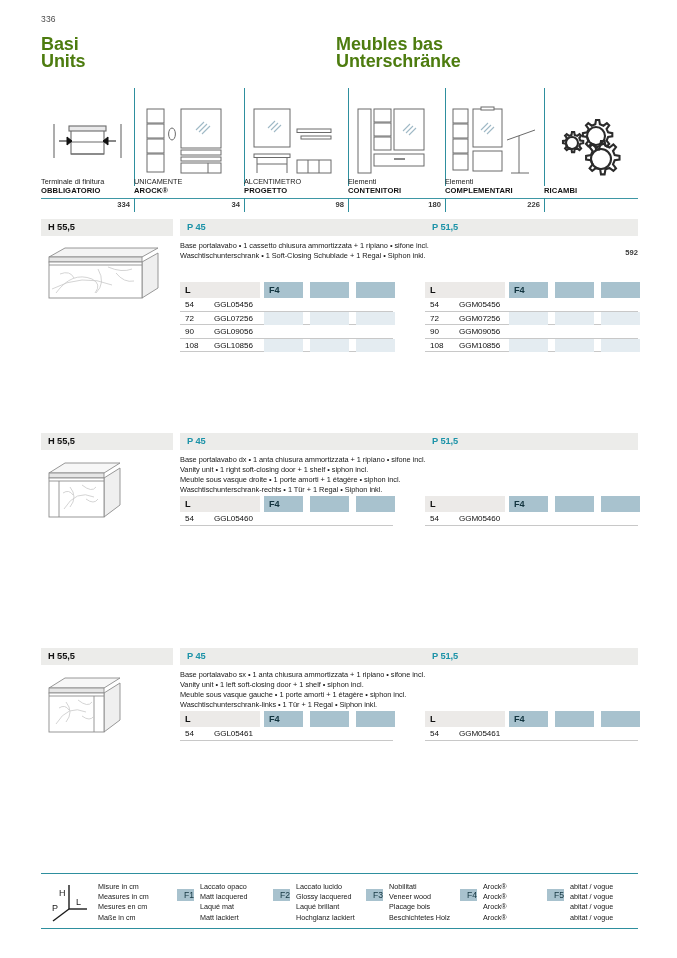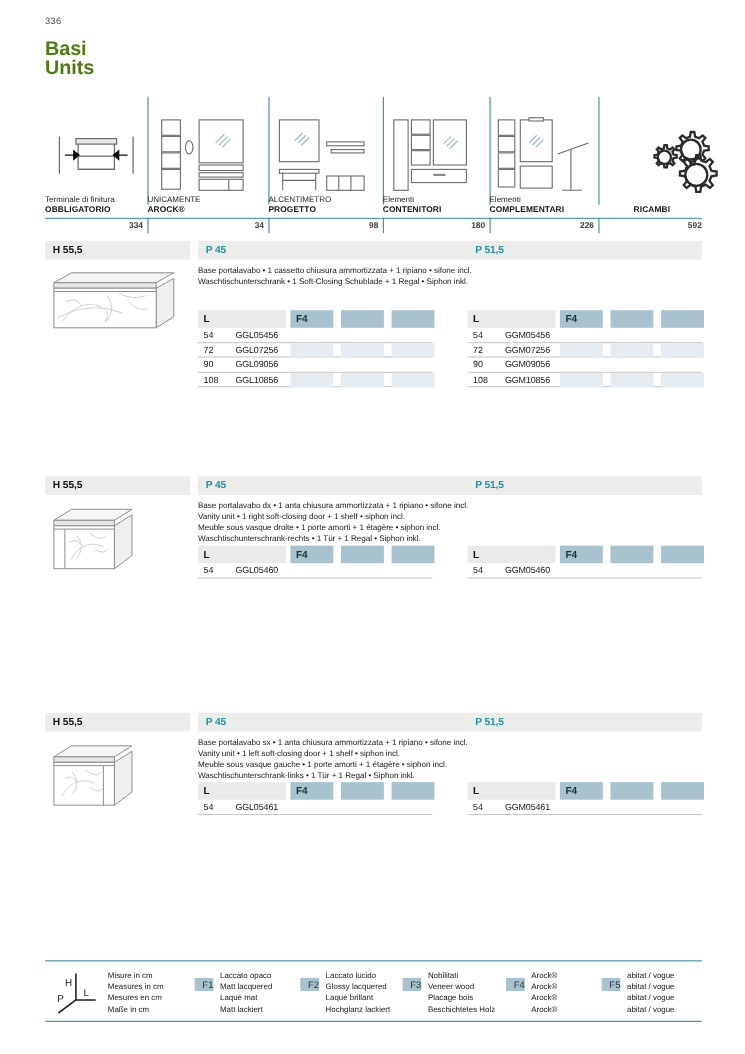--- a/index.html
+++ b/index.html
@@ -150,20 +150,24 @@
 <body>
 
 <div class="page">
 
   <div class="page-number">336</div>
 
   <div class="titles">
     <div class="title-col left">
       <div class="title-line">Basi</div>
       <div class="title-line">Units</div>
+    </div>
+    <div class="title-col right">
+      <div class="title-line">Meubles bas</div>
+      <div class="title-line">Unterschränke</div>
     </div>
   </div>
 
   <div class="navstrip">
 
     <div class="nav-sep" style="left:93px"></div>
     <div class="nav-sep" style="left:203px"></div>
     <div class="nav-sep" style="left:307px"></div>
     <div class="nav-sep" style="left:404px"></div>
     <div class="nav-sep" style="left:503px"></div>
@@ -291,21 +295,21 @@
             <line x1="42" y1="28" x2="49" y2="21"></line>
           </g>
         </svg>
       </div>
       <div class="nav-label">
         <span class="l1">Elementi</span>
         <span class="l2">COMPLEMENTARI</span>
       </div>
     </div>
 
-    <div class="nav-item" style="left:503px; width:94px;margin-left:32px;">
+    <div class="nav-item" style="left:503px; width:94px;">
       <div class="nav-art">
         <svg width="94" height="70" viewBox="0 0 94 70">
           <g fill="none" stroke="#2b2b2b" stroke-width="2.1">
             <path d="M52 30 m-9,0 a9,9 0 1,0 18,0 a9,9 0 1,0 -18,0"></path>
             <path d="M52 14 l3.2 0 l.7 4.2 l3.6 1.5 l3.4-2.6 l2.3 2.3 l-2.6 3.4 l1.5 3.6 l4.2 .7 l0 3.2 l-4.2 .7 l-1.5 3.6 l2.6 3.4 l-2.3 2.3 l-3.4-2.6 l-3.6 1.5 l-.7 4.2 l-3.2 0 l-.7-4.2 l-3.6-1.5 l-3.4 2.6 l-2.3-2.3 l2.6-3.4 l-1.5-3.6 l-4.2-.7 l0-3.2 l4.2-.7 l1.5-3.6 l-2.6-3.4 l2.3-2.3 l3.4 2.6 l3.6-1.5 z"></path>
             <path d="M28 37 m-6,0 a6,6 0 1,0 12,0 a6,6 0 1,0 -12,0"></path>
             <path d="M28 26 l2.2 0 l.5 2.9 l2.5 1 l2.3-1.8 l1.6 1.6 l-1.8 2.3 l1 2.5 l2.9 .5 l0 2.2 l-2.9 .5 l-1 2.5 l1.8 2.3 l-1.6 1.6 l-2.3-1.8 l-2.5 1 l-.5 2.9 l-2.2 0 l-.5-2.9 l-2.5-1 l-2.3 1.8 l-1.6-1.6 l1.8-2.3 l-1-2.5 l-2.9-.5 l0-2.2 l2.9-.5 l1-2.5 l-1.8-2.3 l1.6-1.6 l2.3 1.8 l2.5-1 z"></path>
             <path d="M57 53 m-10,0 a10,10 0 1,0 20,0 a10,10 0 1,0 -20,0"></path>
             <path d="M57 35 l3.6 0 l.8 4.8 l4.1 1.7 l3.9-3 l2.6 2.6 l-3 3.9 l1.7 4.1 l4.8 .8 l0 3.6 l-4.8 .8 l-1.7 4.1 l3 3.9 l-2.6 2.6 l-3.9-3 l-4.1 1.7 l-.8 4.8 l-3.6 0 l-.8-4.8 l-4.1-1.7 l-3.9 3 l-2.6-2.6 l3-3.9 l-1.7-4.1 l-4.8-.8 l0-3.6 l4.8-.8 l1.7-4.1 l-3-3.9 l2.6-2.6 l3.9 3 l4.1-1.7 z"></path>
           </g>
@@ -323,21 +327,21 @@
   <div class="nav-tick" style="left:244px"></div>
   <div class="nav-tick" style="left:348px"></div>
   <div class="nav-tick" style="left:445px"></div>
   <div class="nav-tick" style="left:544px"></div>
 
   <div class="nav-num" style="left:44px;  width:86px;">334</div>
   <div class="nav-num" style="left:140px; width:100px;">34</div>
   <div class="nav-num" style="left:248px; width:96px;">98</div>
   <div class="nav-num" style="left:352px; width:89px;">180</div>
   <div class="nav-num" style="left:449px; width:91px;">226</div>
-  <div class="nav-num" style="left:548px; width:90px;">592</div>
+  <div class="nav-num" style="left:548px; width:90px;margin-top:48px;">592</div>
 
   <div class="block" style="top:219px; height:150px;">
     <div class="bar h">H 55,5</div>
     <div class="bar p45">P 45</div>
     <div class="bar p515">P 51,5</div>
 
     <div class="thumb">
       <svg width="125" height="62" viewBox="0 0 125 62">
         <g fill="#ffffff" stroke="#8c8c8c" stroke-width=".9">
           <polygon points="3,14 96,14 112,5 19,5" fill="#f4f4f4"></polygon>

